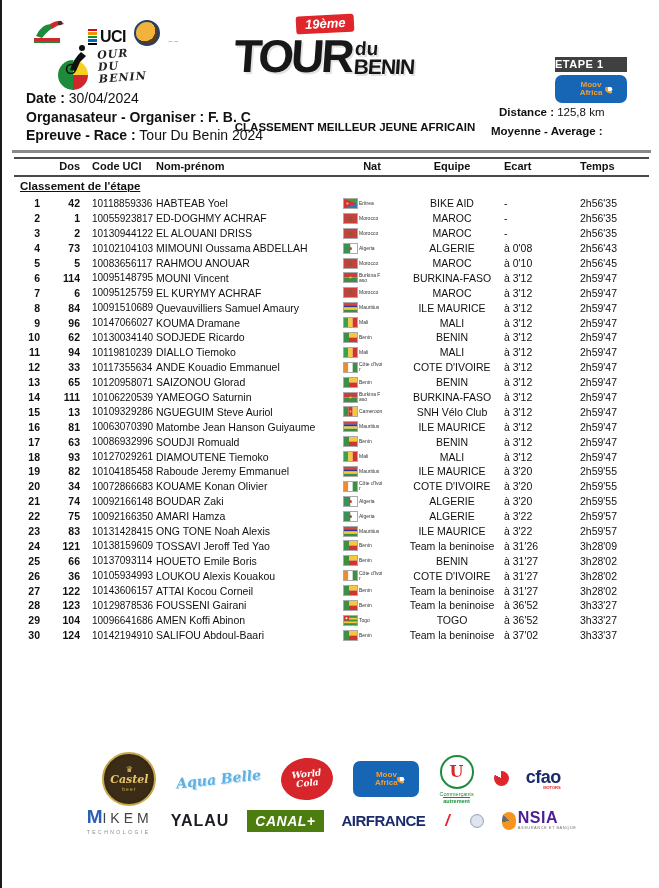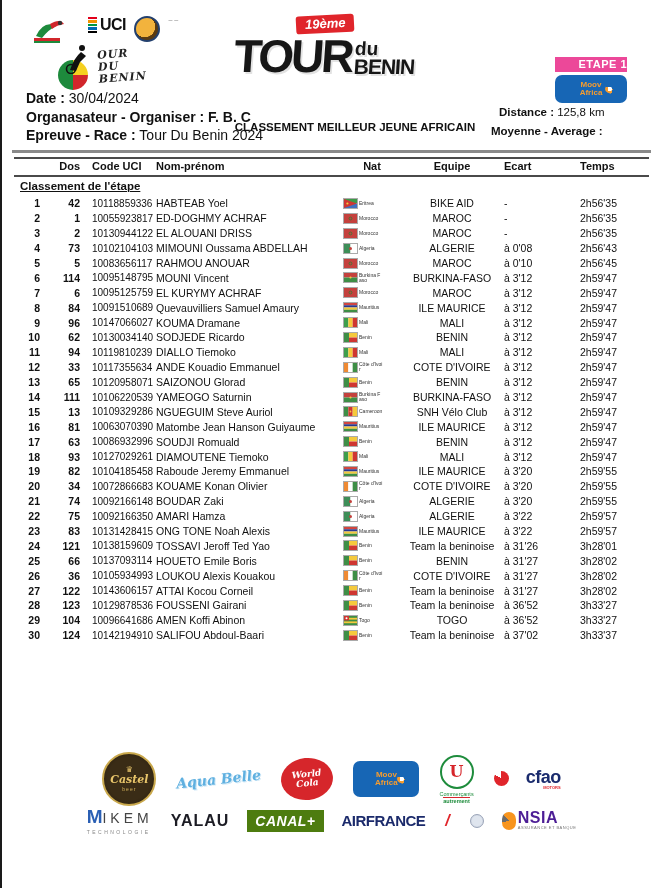--- a/index.html
+++ b/index.html
@@ -1,20 +1,20 @@
 <!DOCTYPE html>
 <html><head>
 <meta charset="utf-8">
 <style>
   html,body{margin:0;padding:0;background:#fff;}
   .page{position:relative;width:659px;height:888px;background:#fff;overflow:hidden;
         border-left:2px solid #1a1a1a;font-family:"Liberation Sans",sans-serif;color:#111;}
 
   
-  .logo-row{position:absolute;left:28px;top:16px;display:flex;align-items:flex-start;gap:8px;}
+  .logo-row{position:absolute;left:28px;top:16px;display:flex;align-items:flex-end;gap:8px;}
   .uci-wrap{display:flex;align-items:center;gap:3px;}
   .uci-bars{display:flex;flex-direction:column;gap:1px;}
   .uci-bars i{display:block;width:9px;height:2.4px;}
   .uci-text{font-weight:900;font-size:16px;letter-spacing:-0.5px;color:#111;}
   .cac-circle{width:22px;height:22px;border-radius:50%;background:radial-gradient(circle at 40% 40%,#f2b33d 0 55%,#5a3b12 56% 100%);border:2px solid #23406e;}
   .cac-scribble{font-size:8px;color:#8a8a8a;font-style:italic;letter-spacing:1px;}
 
   .tdb-logo{position:absolute;left:52px;top:46px;width:130px;height:52px;}
   .tdb-circle{position:absolute;left:4px;top:14px;width:30px;height:30px;border-radius:50%;
       background:conic-gradient(#f5d020 0 25%,#d1262b 25% 50%,#1d8a3c 50% 100%);}
@@ -30,22 +30,22 @@
   .edition-badge{display:inline-block;margin-left:62px;background:#e0252b;color:#fff;font-weight:bold;
       font-style:italic;font-size:13px;padding:1px 9px 2px;border-radius:3px;transform:rotate(-3deg);}
   .big-title{display:flex;align-items:flex-start;margin-top:2px;transform:skewX(-4deg);
       text-shadow:2px 2px 0 #e2e2e2;}
   .t-tour{font-weight:900;font-size:46px;line-height:42px;letter-spacing:-3px;color:#171717;}
   .t-right{display:flex;flex-direction:column;margin-left:3px;margin-top:6px;}
   .t-du{font-weight:900;font-size:19px;line-height:16px;color:#171717;}
   .t-benin{font-weight:900;font-size:21px;line-height:19px;letter-spacing:-1px;color:#171717;}
   .classif{position:absolute;left:228px;top:121px;width:250px;text-align:center;font-weight:bold;font-size:11.5px;}
 
-  .etape-badge{position:absolute;left:553px;top:57px;width:72px;height:15px;background:#ec4899;color:#fff;
-      font-weight:bold;font-size:11px;text-align:right;line-height:15px;letter-spacing:0.5px;}
+  .etape-badge{position:absolute;left:553px;top:57px;width:72px;height:15px;background:#404040;color:#fff;
+      font-weight:bold;font-size:11px;text-align:left;line-height:15px;letter-spacing:0.5px;}
   .moov-box{background:#1766b5;border-radius:7px;display:flex;align-items:center;justify-content:center;position:relative;}
   .moov-top{position:absolute;left:553px;top:75px;width:72px;height:28px;}
   .moov-txt{color:#f59c2f;font-weight:bold;font-size:8px;line-height:8px;text-align:center;z-index:1;}
   .moov-swoosh{position:absolute;right:6px;top:50%;width:16px;height:10px;transform:translateY(-50%);
       border-radius:50%;background:radial-gradient(circle at 30% 50%,#fff 0 18%,transparent 19%),
       conic-gradient(from 200deg,#f59c2f 0 90deg,transparent 90deg);}
   .dist-line{position:absolute;left:497px;top:106px;font-size:11.5px;white-space:nowrap;}
   .avg-line{position:absolute;left:489px;top:125px;font-size:11.5px;font-weight:bold;white-space:nowrap;}
 
   .rule-top{position:absolute;left:10px;right:10px;top:150px;height:2.5px;background:#8a8a8a;}
@@ -710,21 +710,21 @@
             <svg width="13" height="9" viewBox="0 0 13 9">
               <rect width="5" height="9" fill="#3e8e46"></rect>
               <rect x="5" width="8" height="4.5" fill="#f5c93c"></rect>
               <rect x="5" y="4.5" width="8" height="4.5" fill="#cf3631"></rect>
             </svg>
           </span>
         <span class="c-natlabel">Benin</span>
       </span>
       <span class="c-team">Team la beninoise</span>
       <span class="c-gap">à 31'26</span>
-      <span class="c-time">3h28'01</span>
+      <span class="c-time">3h28'09</span>
     </div>
 
     <div class="trow grid">
       <span class="c-rank">25</span>
       <span class="c-dos">66</span>
       <span></span>
       <span class="c-code">10137093114</span>
       <span class="c-name">HOUETO Emile Boris</span>
       <span class="c-nat">
         <span class="c-flag">

